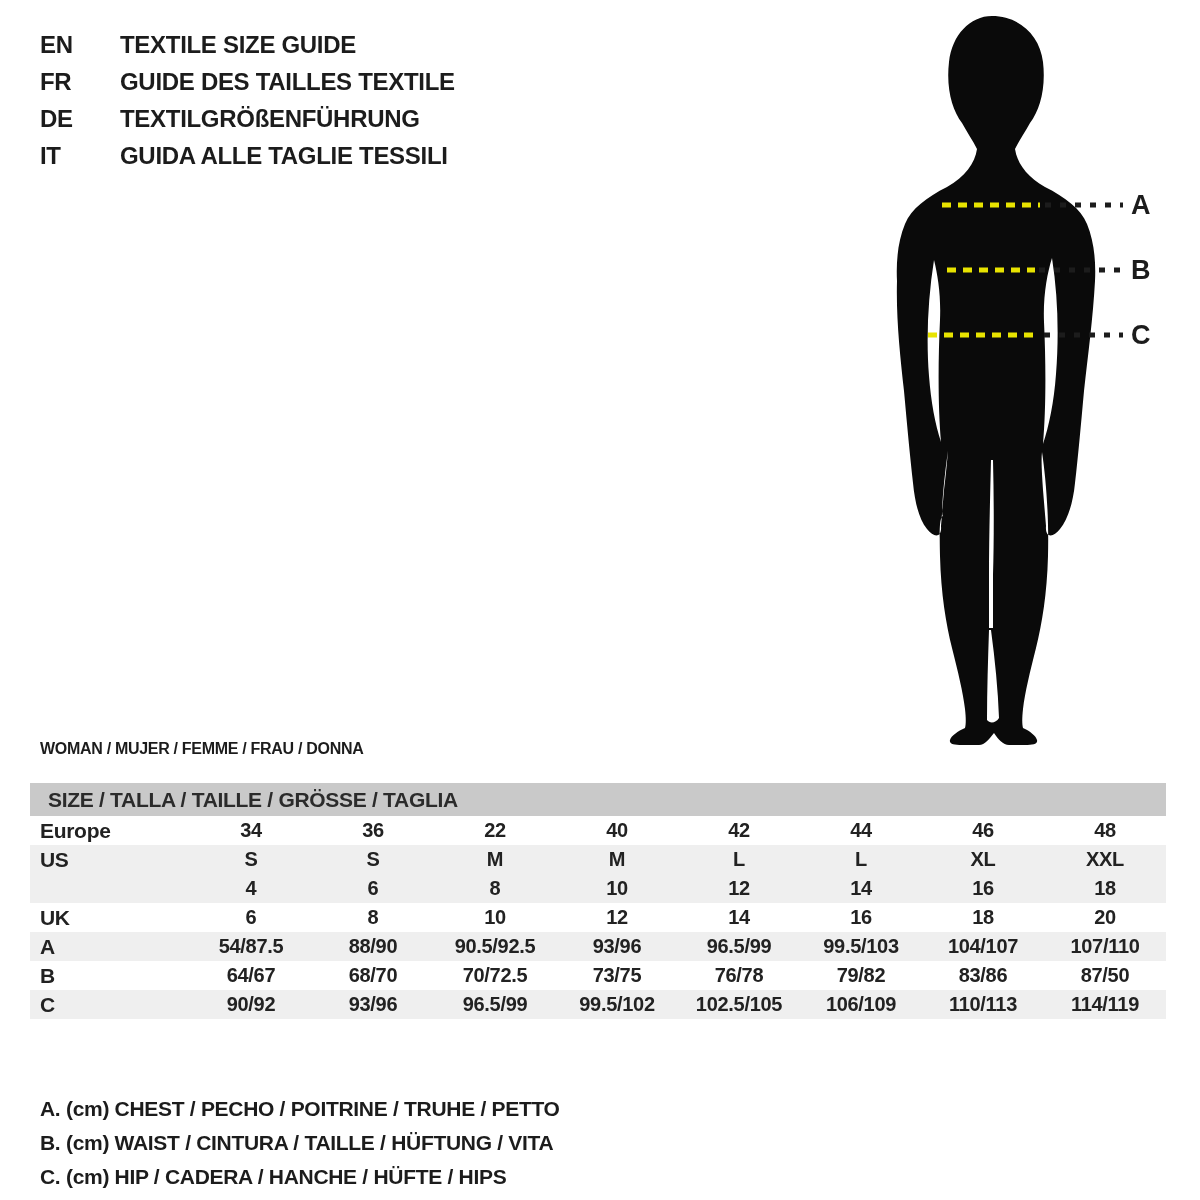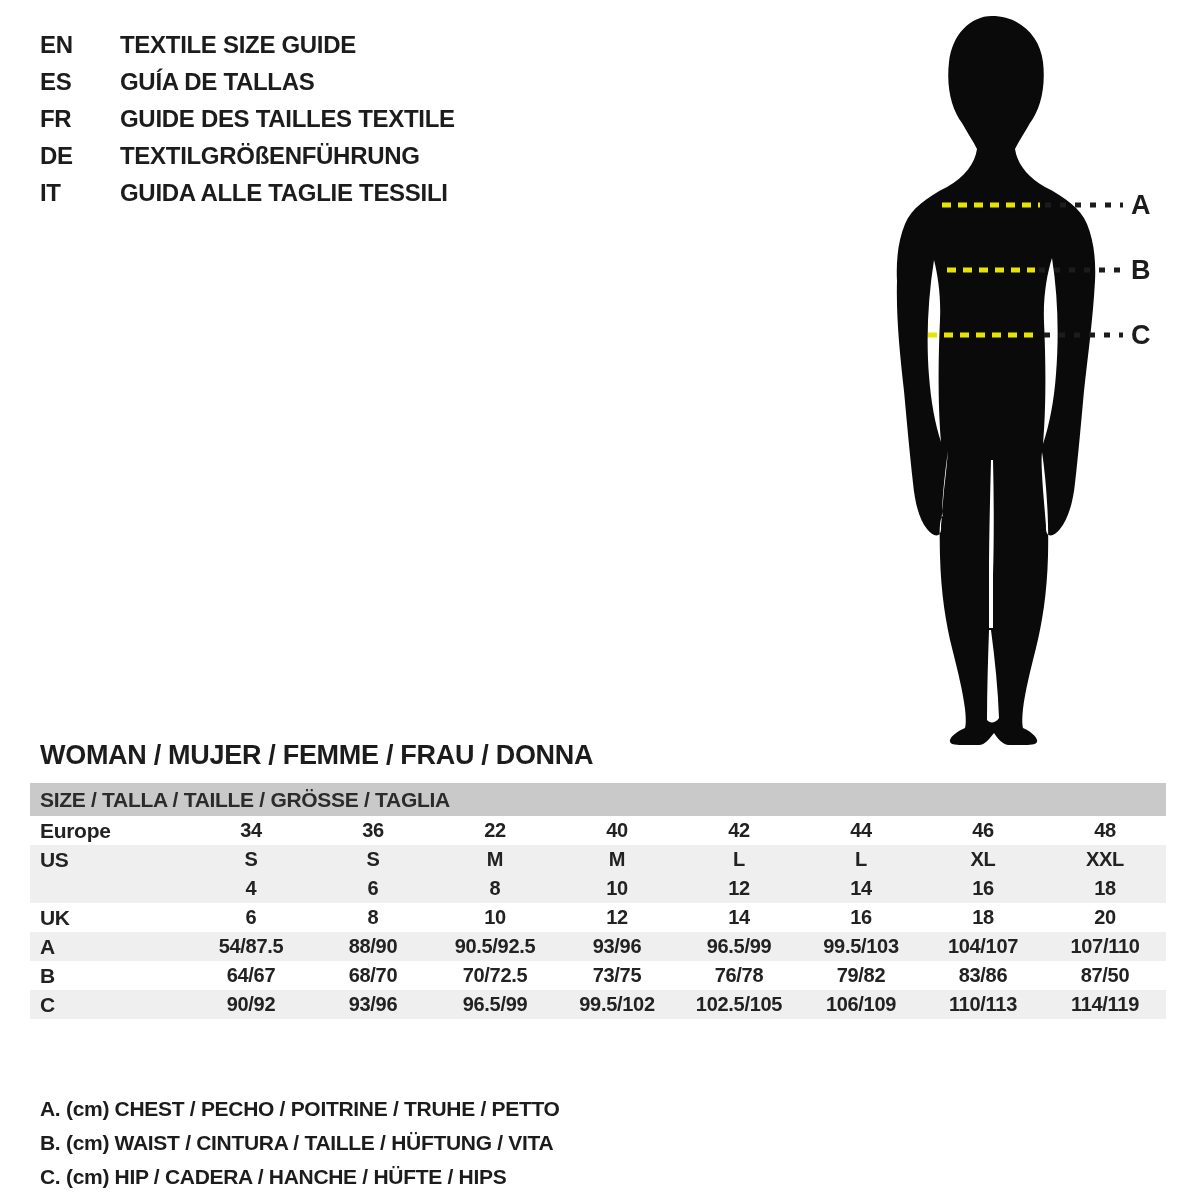--- a/index.html
+++ b/index.html
@@ -12,47 +12,43 @@
   .lang-row{display:flex;height:37px;align-items:center;font-weight:bold;font-size:24px;letter-spacing:-0.3px;}
   .lang-code{width:80px;}
   .lang-title{white-space:nowrap;}
   
   .figure{position:absolute;left:895px;top:10px;width:300px;height:735px;}
   .sil{fill:var(--silhouette,#0a0a0a);}
   .dash-yellow{stroke:var(--dash-yellow,#e8e300);stroke-width:5;stroke-dasharray:9 7;fill:none;}
   .dash-black{stroke:var(--text,#111);stroke-width:5;stroke-dasharray:6 9;fill:none;}
   .measure-letter{font-family:"Liberation Sans","DejaVu Sans",sans-serif;font-weight:bold;font-size:27px;fill:var(--text,#111);}
   
-  .woman-title{position:absolute;left:40px;top:740px;font-weight:bold;font-size:27px;letter-spacing:-0.3px;white-space:nowrap;}
+  .woman-title{position:absolute;left:40px;top:740px;font-weight:bold;font-size:16px;letter-spacing:-0.3px;white-space:nowrap;}
   
   .size-table{position:absolute;left:30px;top:783px;width:1136px;}
   .thead{height:33px;background:var(--header-bg,#c9c9c9);display:flex;align-items:center;
-         font-weight:bold;font-size:21px;color:#2b2b2b;padding-left:10px;box-sizing:border-box;letter-spacing:-0.3px;}
+         font-weight:bold;font-size:21px;color:#2b2b2b;padding-left:18px;box-sizing:border-box;letter-spacing:-0.3px;}
   .trow{height:29px;display:grid;grid-template-columns:160px repeat(8,1fr);align-items:center;
         font-weight:bold;font-size:20px;color:#222;letter-spacing:-0.3px;}
   .trow.alt{background:var(--row-alt-bg,#efefef);}
   .tlabel{padding-left:10px;font-size:21px;}
   .tcell{text-align:center;}
   
   .legend{position:absolute;left:40px;top:1092px;}
   .legend-line{height:34px;display:flex;align-items:center;font-weight:bold;font-size:21px;letter-spacing:-0.3px;white-space:nowrap;}
 </style>
 </head>
 <body>
 
 <div id="canvas">
 
   <div class="lang-list">
       <div class="lang-row">
         <span class="lang-code">EN</span>
         <span class="lang-title">TEXTILE SIZE GUIDE</span>
-      </div>
-      <div class="lang-row">
-        <span class="lang-code">ES</span>
-        <span class="lang-title">GUÍA DE TALLAS</span>
       </div>
       <div class="lang-row">
         <span class="lang-code">FR</span>
         <span class="lang-title">GUIDE DES TAILLES TEXTILE</span>
       </div>
       <div class="lang-row">
         <span class="lang-code">DE</span>
         <span class="lang-title">TEXTILGRÖßENFÜHRUNG</span>
       </div>
       <div class="lang-row">

